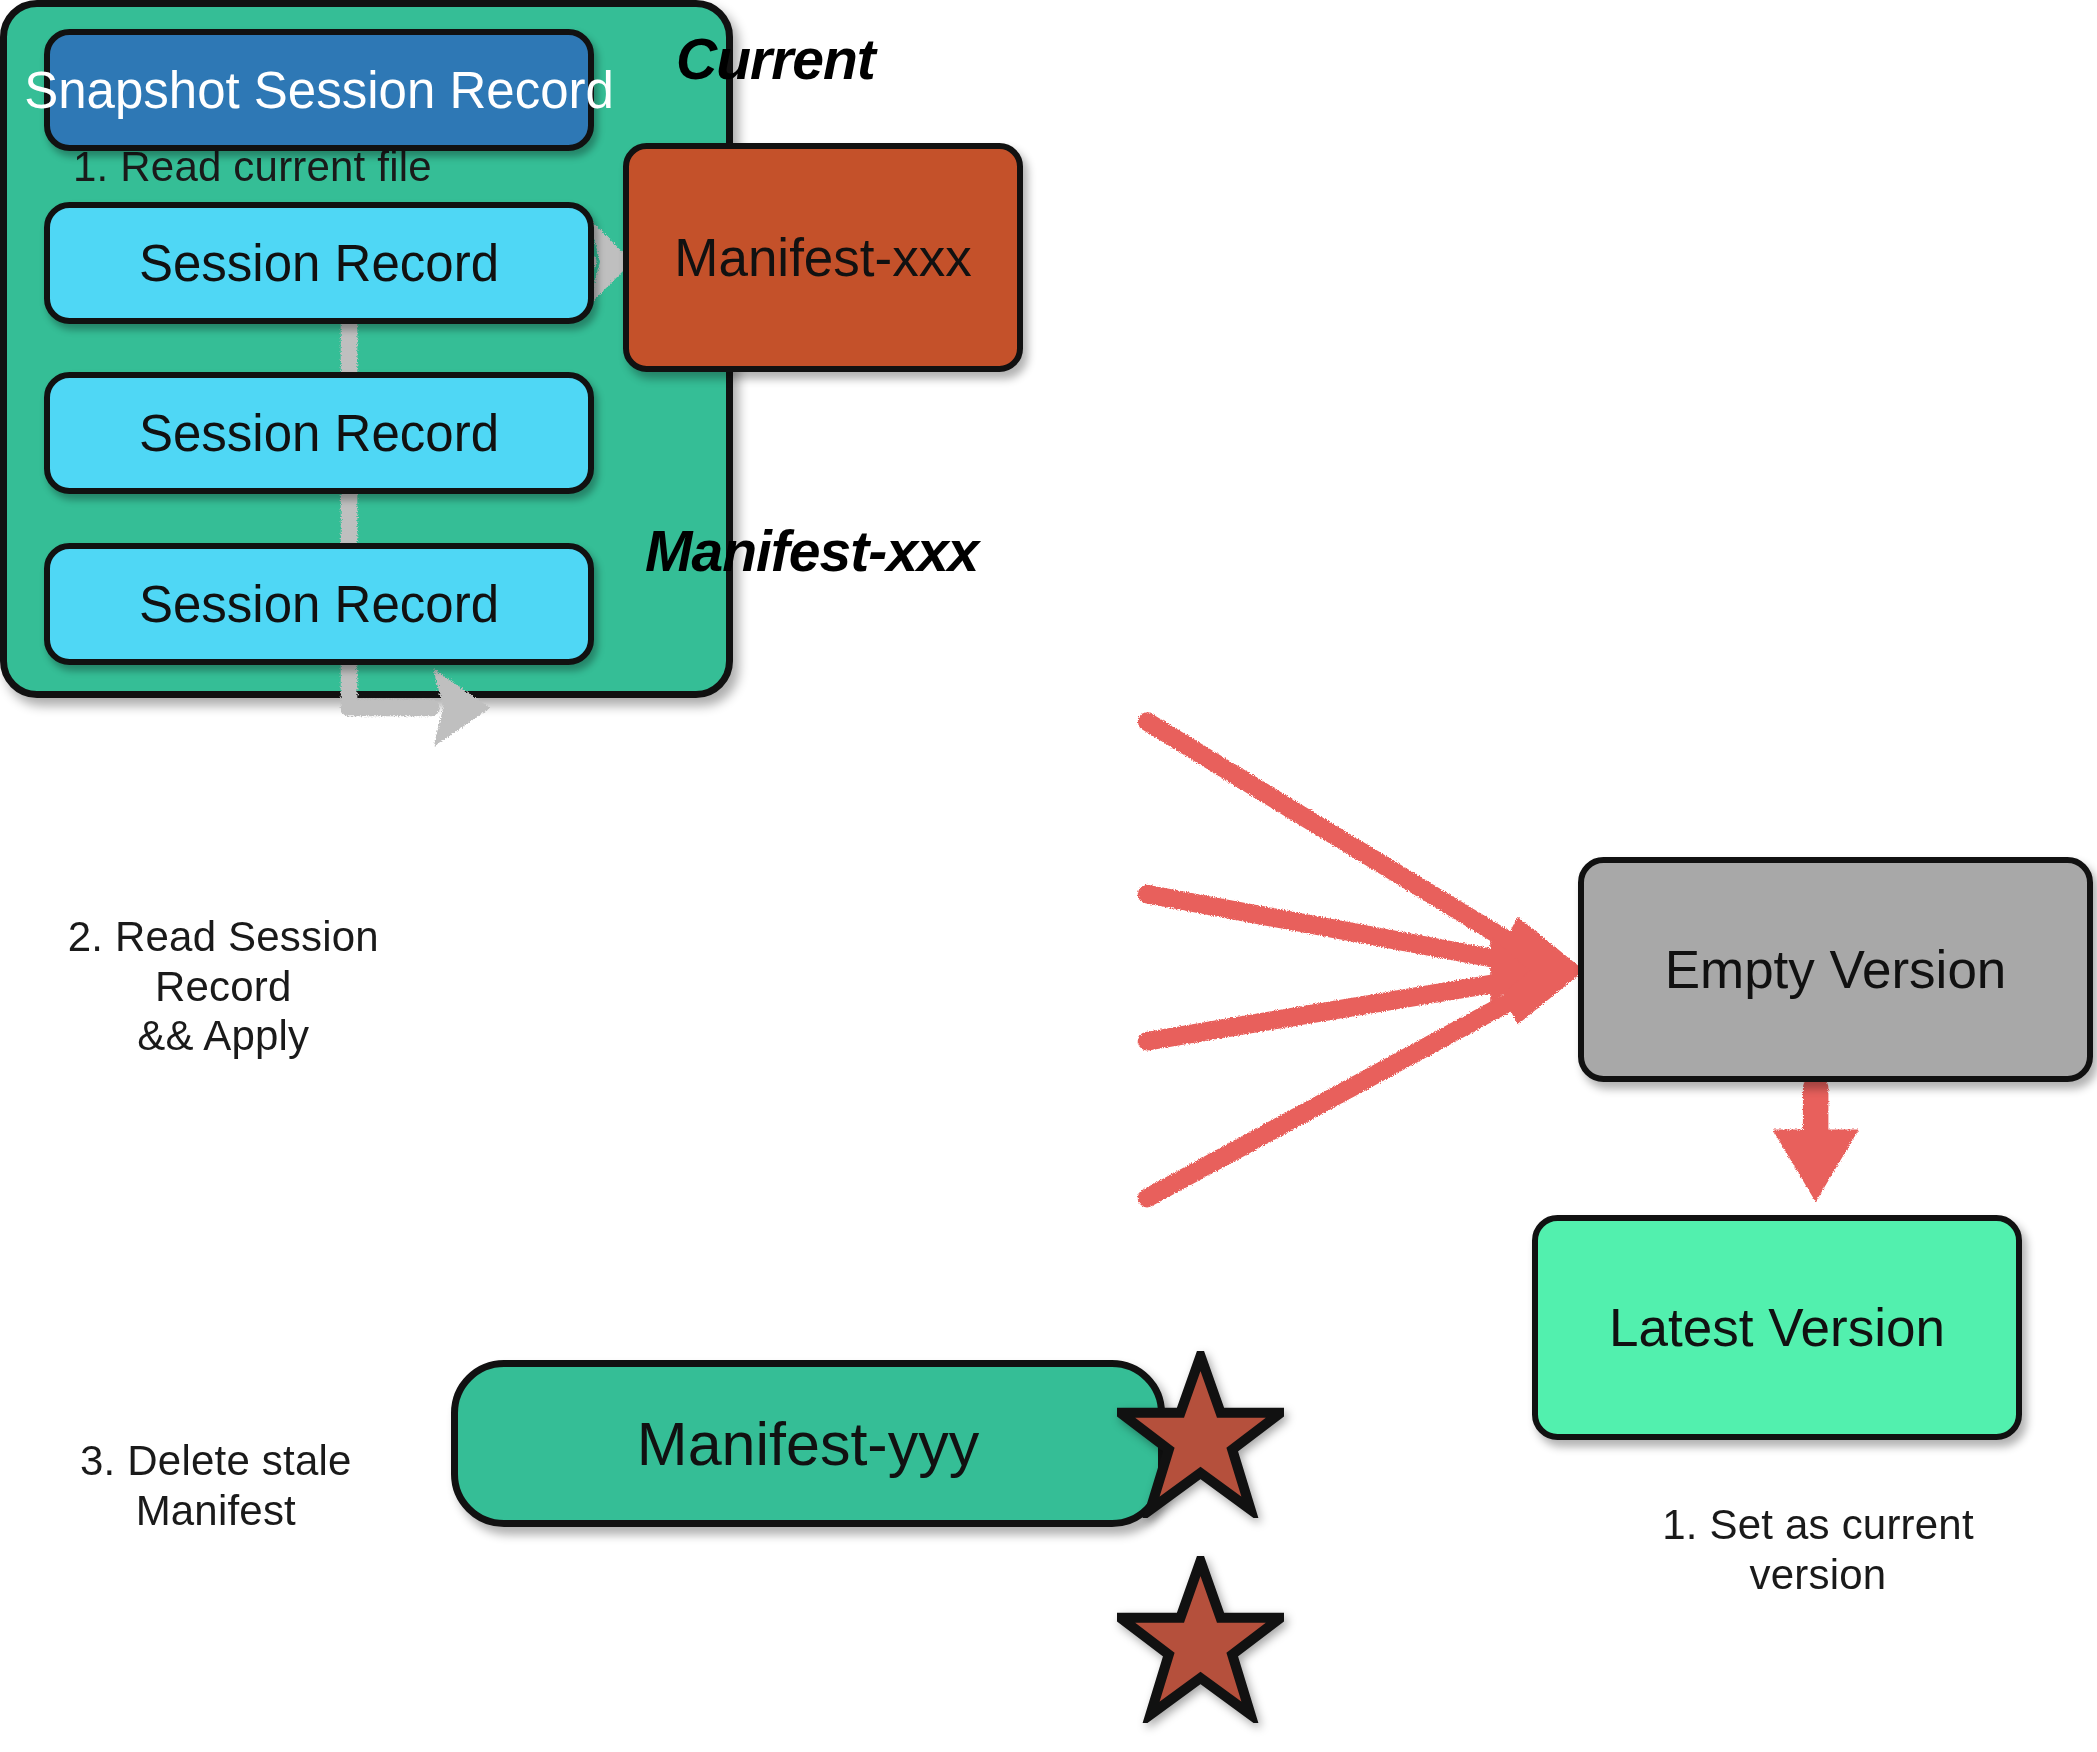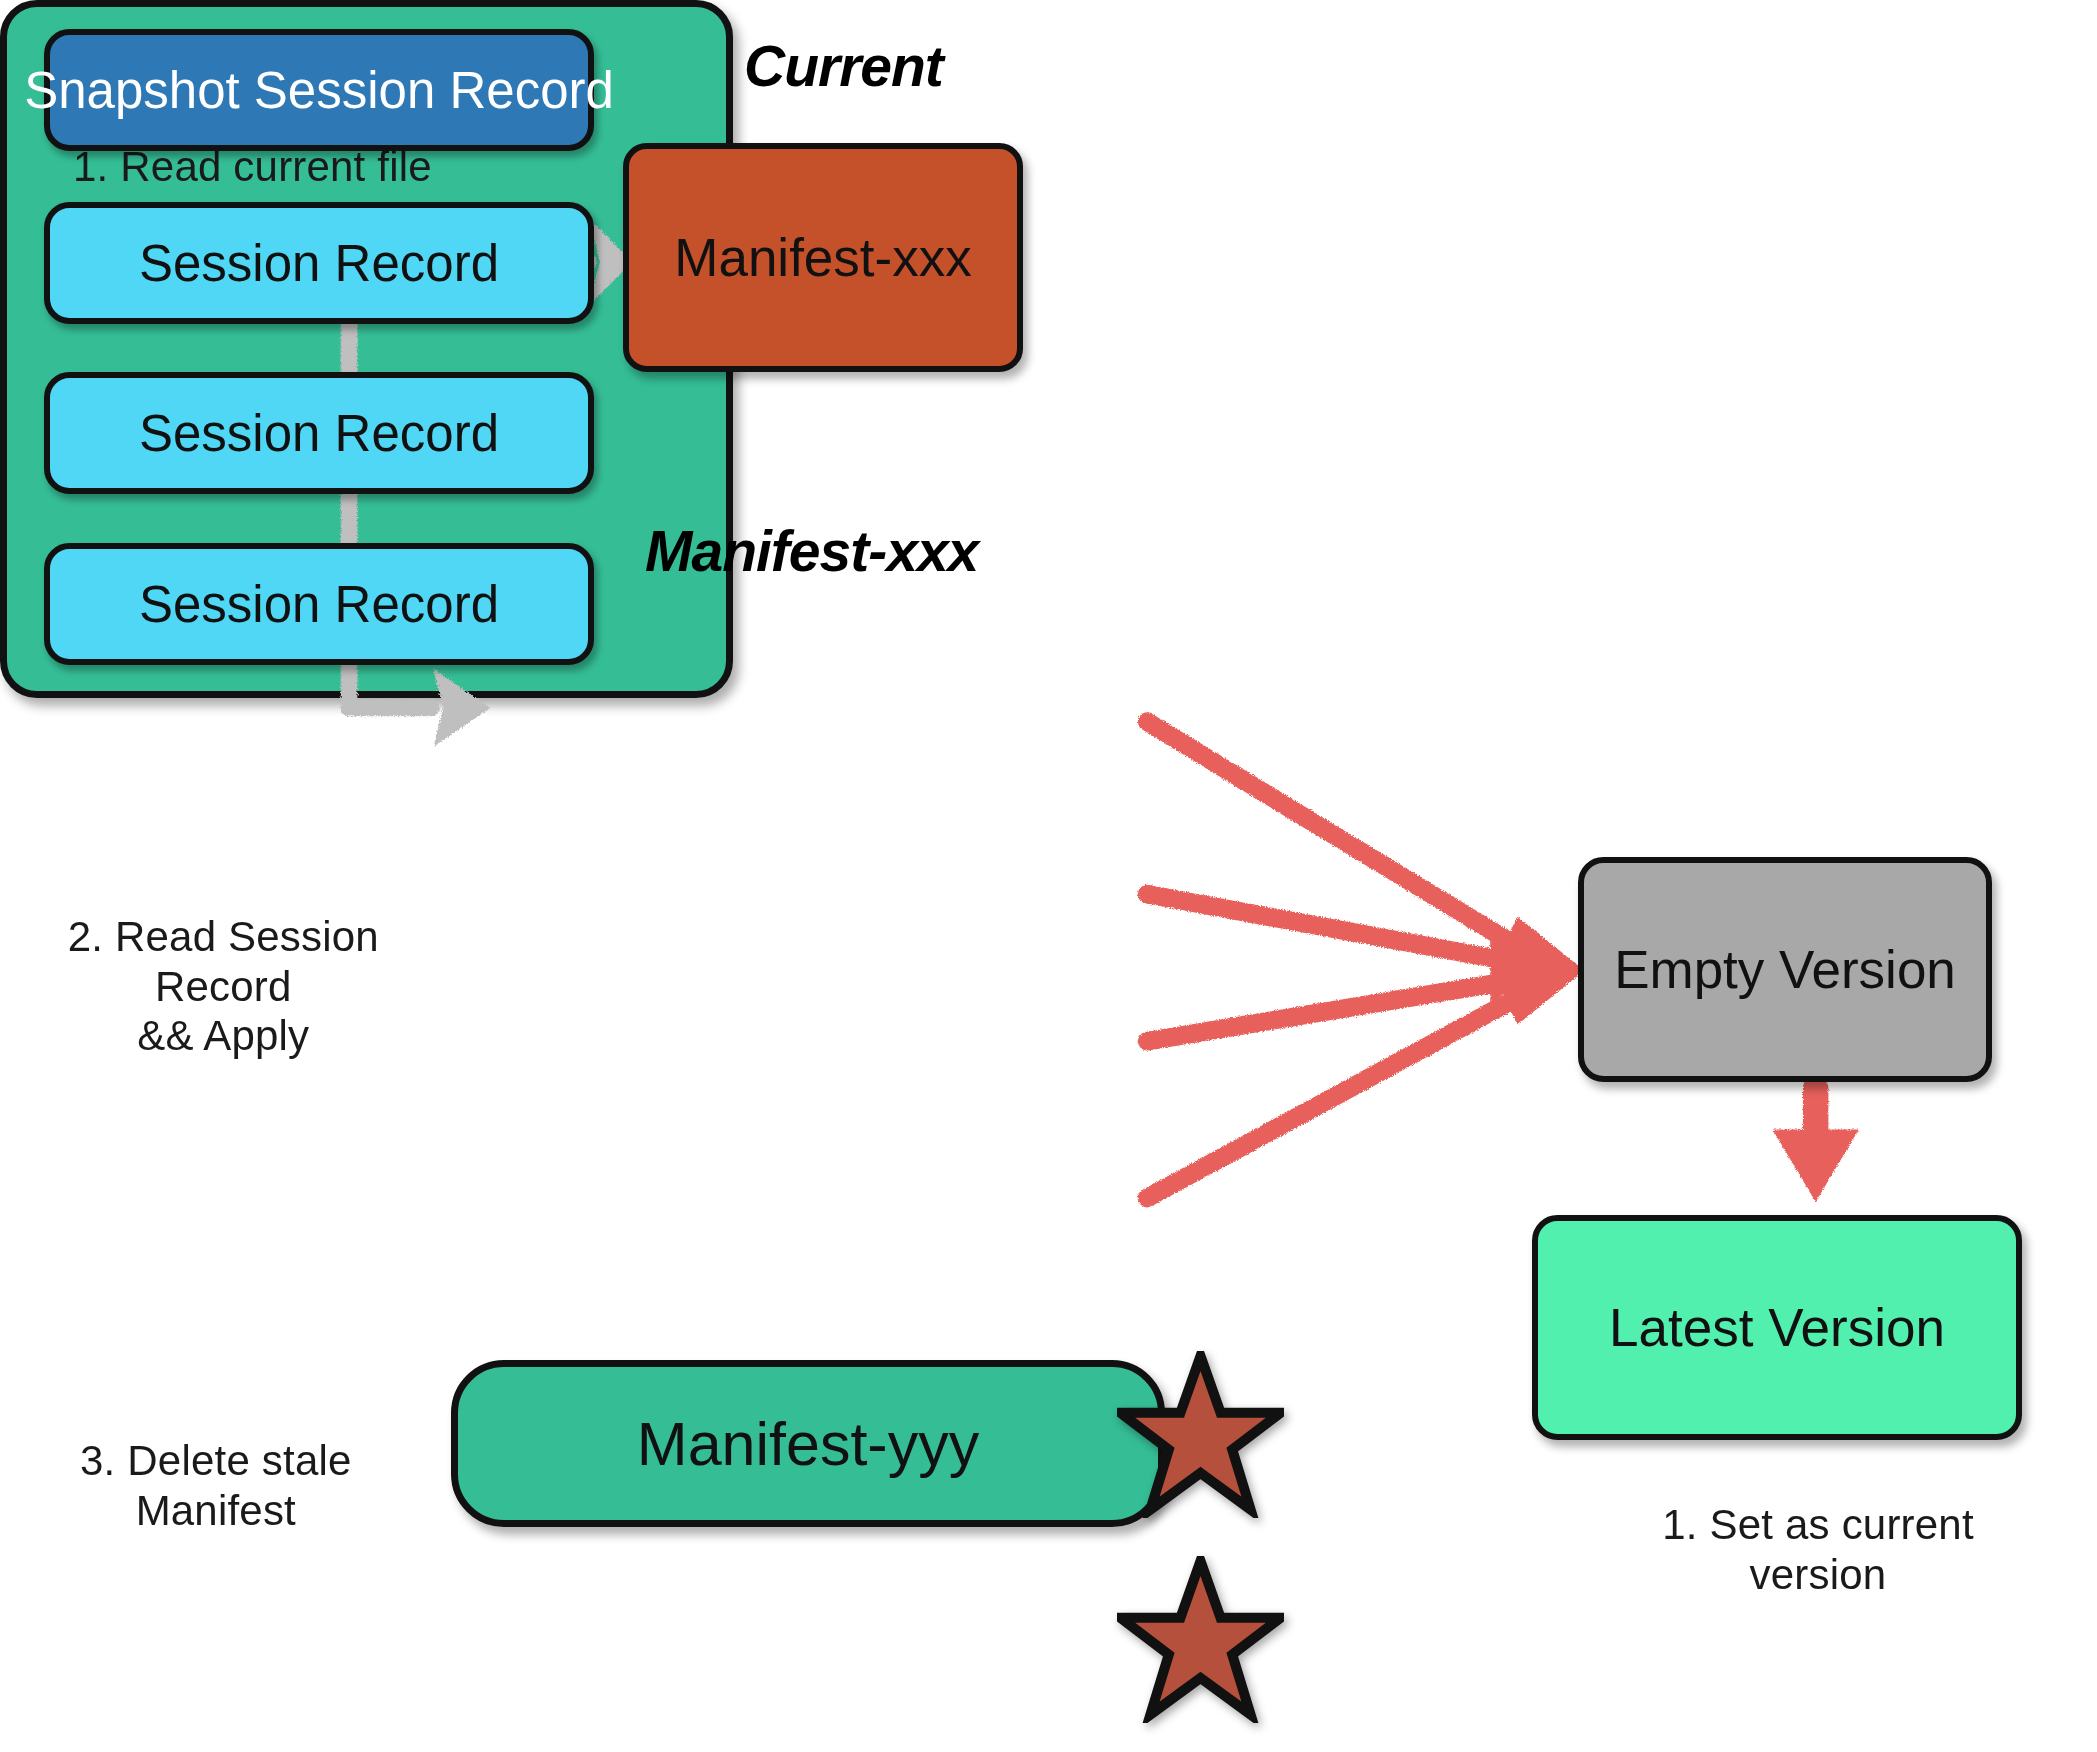--- a/index.html
+++ b/index.html
@@ -90,21 +90,21 @@
   .record .lbl { font-size: 51px; white-space: nowrap; }
   .record.snapshot { background: #2E78B5; top: 29px; }
   .record.snapshot .lbl { color: #ffffff; }
   .record.plain { background: #4FD7F5; }
   .record.plain .lbl { color: #111111; }
   #rec-1 { top: 202px; }
   #rec-2 { top: 372px; }
   #rec-3 { top: 543px; }
 
   #box-empty-version {
-    left: 1578px; top: 857px; width: 414px; height: 225px;
+    left: 1578px; top: 857px; width: 515px; height: 225px;
     background: #A8A8A8;
     border-radius: 25.5px;
   }
   #box-latest-version {
     left: 1532px; top: 1215px; width: 490px; height: 225px;
     background: #52F0AE;
     border-radius: 25.5px;
   }
 
   
@@ -187,21 +187,21 @@
       <polygon points="1548,935 1616,990 1548,1045 1520,990" fill="#E8605C"></polygon>
       <polygon points="1520,955 1560,990 1520,1025" fill="#E8605C"></polygon>
     </g>
 
     <g filter="url(#rough2)">
       <path d="M 1852 1110 L 1852 1168" stroke="#E8605C" stroke-width="26" fill="none" stroke-linecap="round"></path>
       <polygon points="1808,1152 1896,1152 1852,1226" fill="#E8605C"></polygon>
     </g>
   </svg>
 
-  <div class="section-title" id="title-current" style="left:744px; top:25.5px;margin-top:7px;">Current</div>
+  <div class="section-title" id="title-current" style="left:676px; top:25.5px;">Current</div>
 
   <div class="section-title" id="title-manifest" style="left:645px; top:518px;">Manifest-xxx</div>
 
   <div class="step-label" id="step-1" style="left:73px; top:142px;">1. Read current file</div>
 
   <div class="step-label" id="step-2" style="left:7.8px; top:912px; width:431px; text-align:center;">2. Read Session
 Record
 &amp;&amp; Apply</div>
 
   <div class="step-label" id="step-3" style="left:9.8px; top:1436px; width:412px; text-align:center;">3. Delete stale

